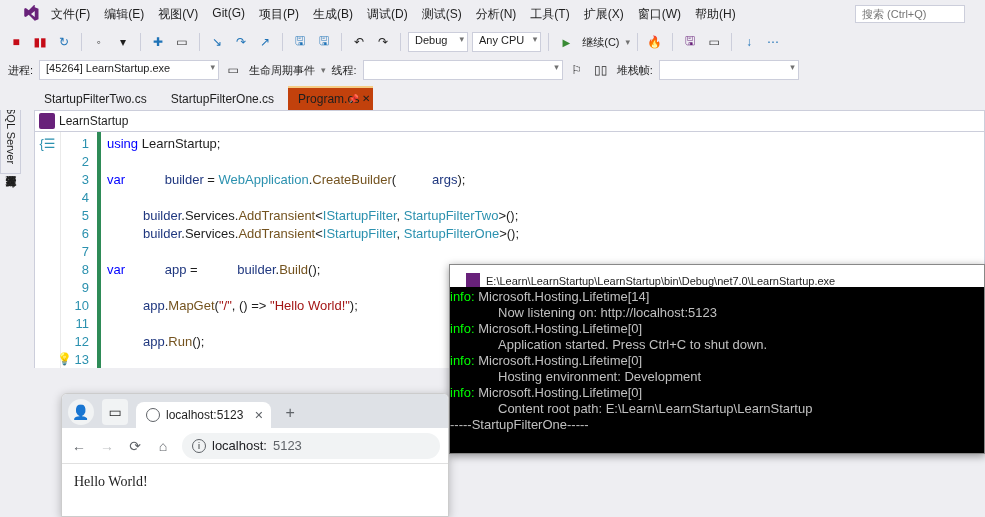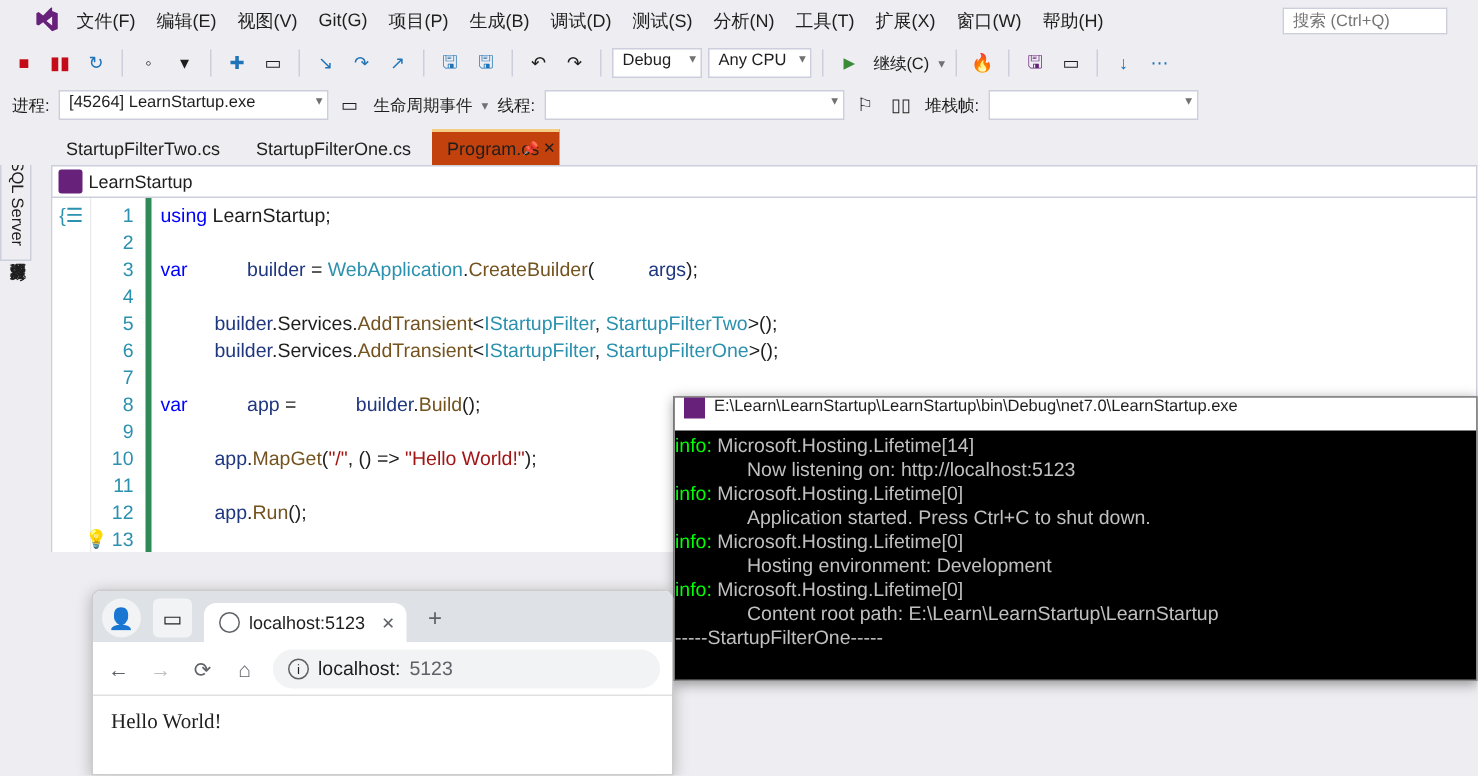--- a/index.html
+++ b/index.html
@@ -47,21 +47,21 @@
 .ident { color: #1f377f; padding-left: 36px; }
 .plain { color: #1e1e1e; }
 .bulb { position: absolute; left: -44px; top: 220px; font-size: 12px; }
 
 
 .left-rail { position: absolute; left: 0; top: 84px; width: 22px; background: #eeeef2; }
 .rail-tab { writing-mode: vertical-rl; background: #eeeef2; border: 1px solid #cccedb; padding: 6px 2px; font-size: 11px; color: #1e1e1e; margin-bottom: 2px; text-align: center; }
 
 
 .console-win { position: absolute; left: 449px; top: 264px; width: 536px; height: 190px; background: #000; border: 1px solid #888; box-shadow: 0 2px 8px rgba(0,0,0,.4); }
-.console-title { height: 22px; background: #fff; display: flex; align-items: flex-start; padding: 0 6px; font-size: 11px; gap: 6px; }
+.console-title { height: 22px; background: #fff; display: flex; align-items: flex-end; padding: 0 16px; font-size: 11px; gap: 6px; }
 .console-title .cicon { width: 14px; height: 14px; background: #68217a; }
 .console-body { padding: 2px 0; font-family: "SimSun", Consolas, monospace; font-size: 13px; color: #c0c0c0; line-height: 16px; }
 .cinfo { color: #00ff00; }
 .cindent { padding-left: 48px; display: block; }
 
 
 .browser-win { position: absolute; left: 61px; top: 393px; width: 388px; height: 124px; background: #fff; border: 1px solid #ccc; border-radius: 6px 6px 0 0; box-shadow: 0 2px 10px rgba(0,0,0,.25); overflow: hidden; }
 .browser-tabs { height: 34px; background: #dee1e6; display: flex; align-items: flex-end; padding-left: 6px; gap: 8px; }
 .btab-icon { width: 26px; height: 26px; border-radius: 50%; background: #f1f3f4; display: flex; align-items: center; justify-content: center; margin-bottom: 3px; font-size: 14px; }
 .btab { background: #fff; border-radius: 8px 8px 0 0; padding: 6px 28px 6px 10px; font-size: 12px; position: relative; display: flex; align-items: center; gap: 6px; }

